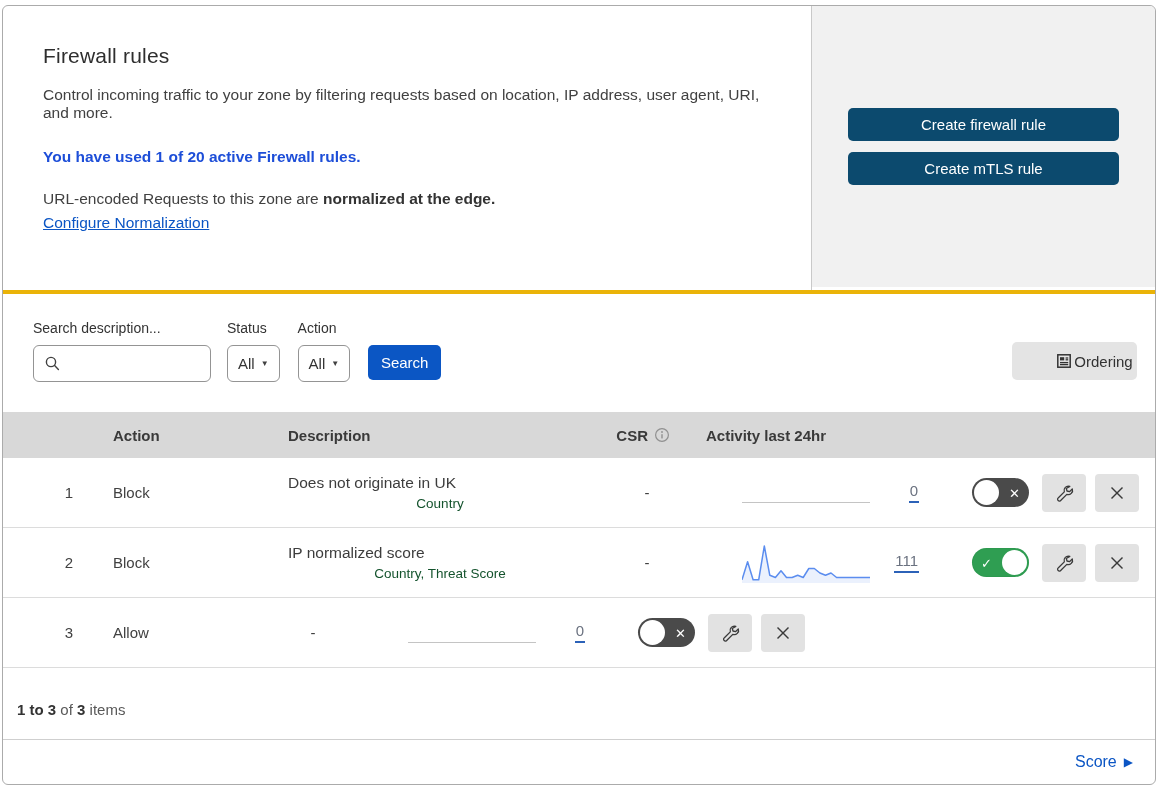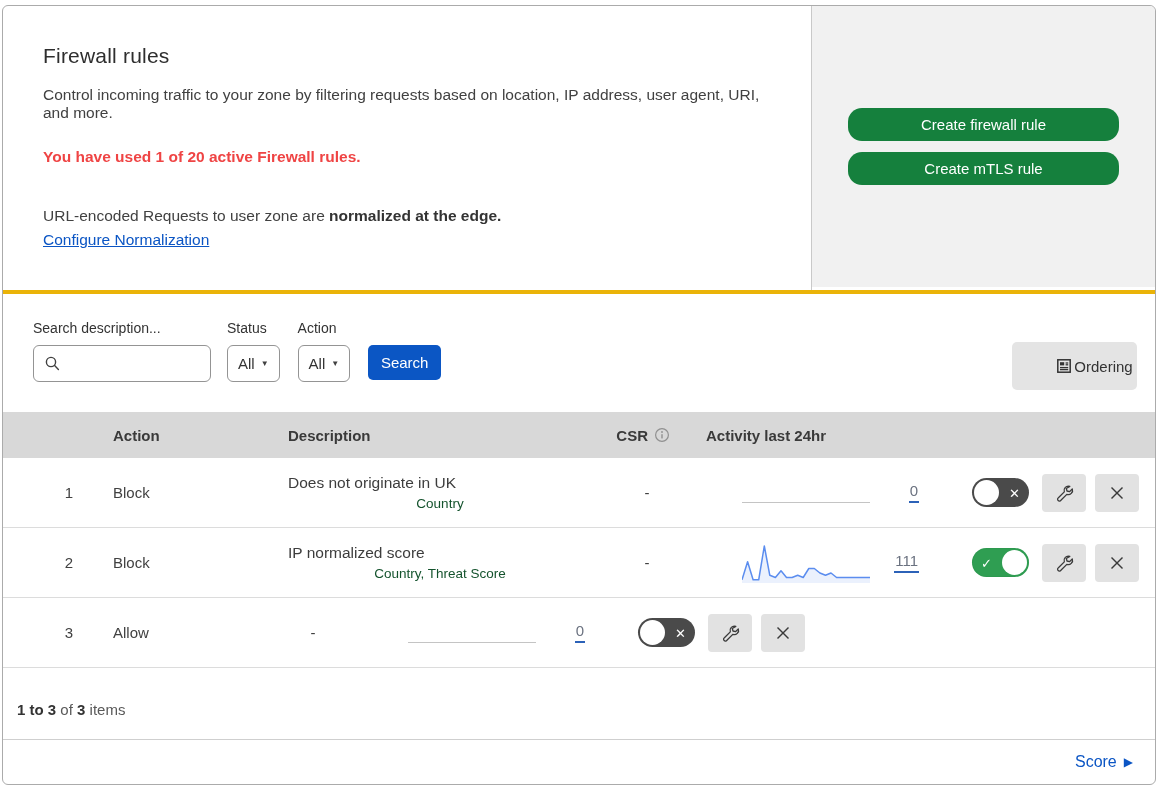--- a/index.html
+++ b/index.html
@@ -8,46 +8,46 @@
   .card { position:absolute; left:2px; top:5px; width:1154px; height:780px;
     border:1px solid #ababab; border-radius:6px; background:#fff;
     display:flex; flex-direction:column; overflow:hidden; }
 
   
   .top { display:flex; height:288px; border-bottom:4px solid #eab308; flex:none; }
   .intro { flex:1; padding:38px 40px 0 40px; border-right:1px solid #c9c9c9; }
   .intro h1 { font-size:21px; font-weight:400; color:#2e2e2e; margin-bottom:18px; letter-spacing:.2px; }
   .intro p { font-size:15.5px; color:#414141; line-height:18px; }
   .intro .desc { max-width:720px; margin-bottom:26px; }
-  .intro .usage { font-weight:700; color:#ef4444; margin-bottom:41px; }
+  .intro .usage { font-weight:700; color:#1d4ed8; margin-bottom:24px; }
   .intro .norm { margin-bottom:6px; }
   .intro .norm b { color:#333; }
   .link { color:#0b55c4; text-decoration:underline; font-size:15.5px; cursor:pointer; }
   .actions { width:343px; flex:none; background:#f1f1f1; height:281px;
     display:flex; flex-direction:column; justify-content:center; align-items:center;
     gap:11px; padding:0 36px; border-radius:0 5px 0 0; }
-  .btn-primary { width:100%; height:33px; background:#15803d; border:none; border-radius:14px;
+  .btn-primary { width:100%; height:33px; background:#0c4a6e; border:none; border-radius:5px;
     color:#fff; font-size:15px; font-family:inherit; cursor:pointer; }
 
   
   .filters { position:relative; height:118px; padding:26px 0 0 22px; flex:none; }
   .fgroup { display:inline-block; vertical-align:top;margin-left:8px; }
   .flabel { font-size:14px; color:#333; margin-bottom:9px; }
   .searchbox { width:178px; height:37px; border:1px solid #949494; border-radius:6px;
     display:flex; align-items:center; padding-left:10px; background:#fff; }
   .searchbox input { border:none; outline:none; width:130px; font-size:14px; margin-left:8px; font-family:inherit; }
   .select { height:37px; border:1px solid #949494; border-radius:6px; background:#fff;
     display:flex; align-items:center; justify-content:center; gap:6px; font-size:15px; color:#333;
     padding:0 10px; cursor:pointer; }
   .select .arrow { font-size:8px; color:#404040; }
   .gap8 { width:8px; display:inline-block; }
   .gap10 { width:10px; display:inline-block; }
   .btn-search { height:35px; width:73px; margin-top:1px; background:#0b56c4; color:#fff;
     border:none; border-radius:5px; font-size:15px; font-family:inherit; cursor:pointer; vertical-align:bottom; }
-  .btn-ordering { position:absolute; right:18px; top:48px; width:125px; height:48px;
+  .btn-ordering { position:absolute; right:18px; top:48px; width:125px; height:38px;
     background:#e4e4e4; border:none; border-radius:5px; font-size:15px; color:#333;
     font-family:inherit; display:flex; align-items:center; justify-content:center; gap:2px; cursor:pointer;padding-left:40px; }
 
   
   .thead { height:46px; background:#d8d8d8; display:flex; align-items:center;
     font-size:15px; font-weight:700; color:#3a3a3a; flex:none; }
   .row { height:70px; display:flex; align-items:center; border-bottom:1px solid #dcdcdc;
     font-size:15px; color:#414141; flex:none; }
   .c-num { width:80px; text-align:right; padding-right:10px; flex:none; }
   .c-action { width:175px; padding-left:30px; flex:none; }
@@ -93,21 +93,21 @@
 </head>
 <body>
 
 <div class="card">
 
   <div class="top">
     <div class="intro">
       <h1>Firewall rules</h1>
       <p class="desc">Control incoming traffic to your zone by filtering requests based on location, IP address, user agent, URI, and more.</p>
       <p class="usage">You have used 1 of 20 active Firewall rules.</p>
-      <p class="norm"><span>URL-encoded Requests to user zone are </span><b>normalized at the edge.</b></p>
+      <p class="norm"><span>URL-encoded Requests to this zone are </span><b>normalized at the edge.</b></p>
       <a class="link">Configure Normalization</a>
     </div>
     <div class="actions">
       <button class="btn-primary">Create firewall rule</button>
       <button class="btn-primary">Create mTLS rule</button>
     </div>
   </div>
 
   <div class="filters">
     <div class="fgroup">

